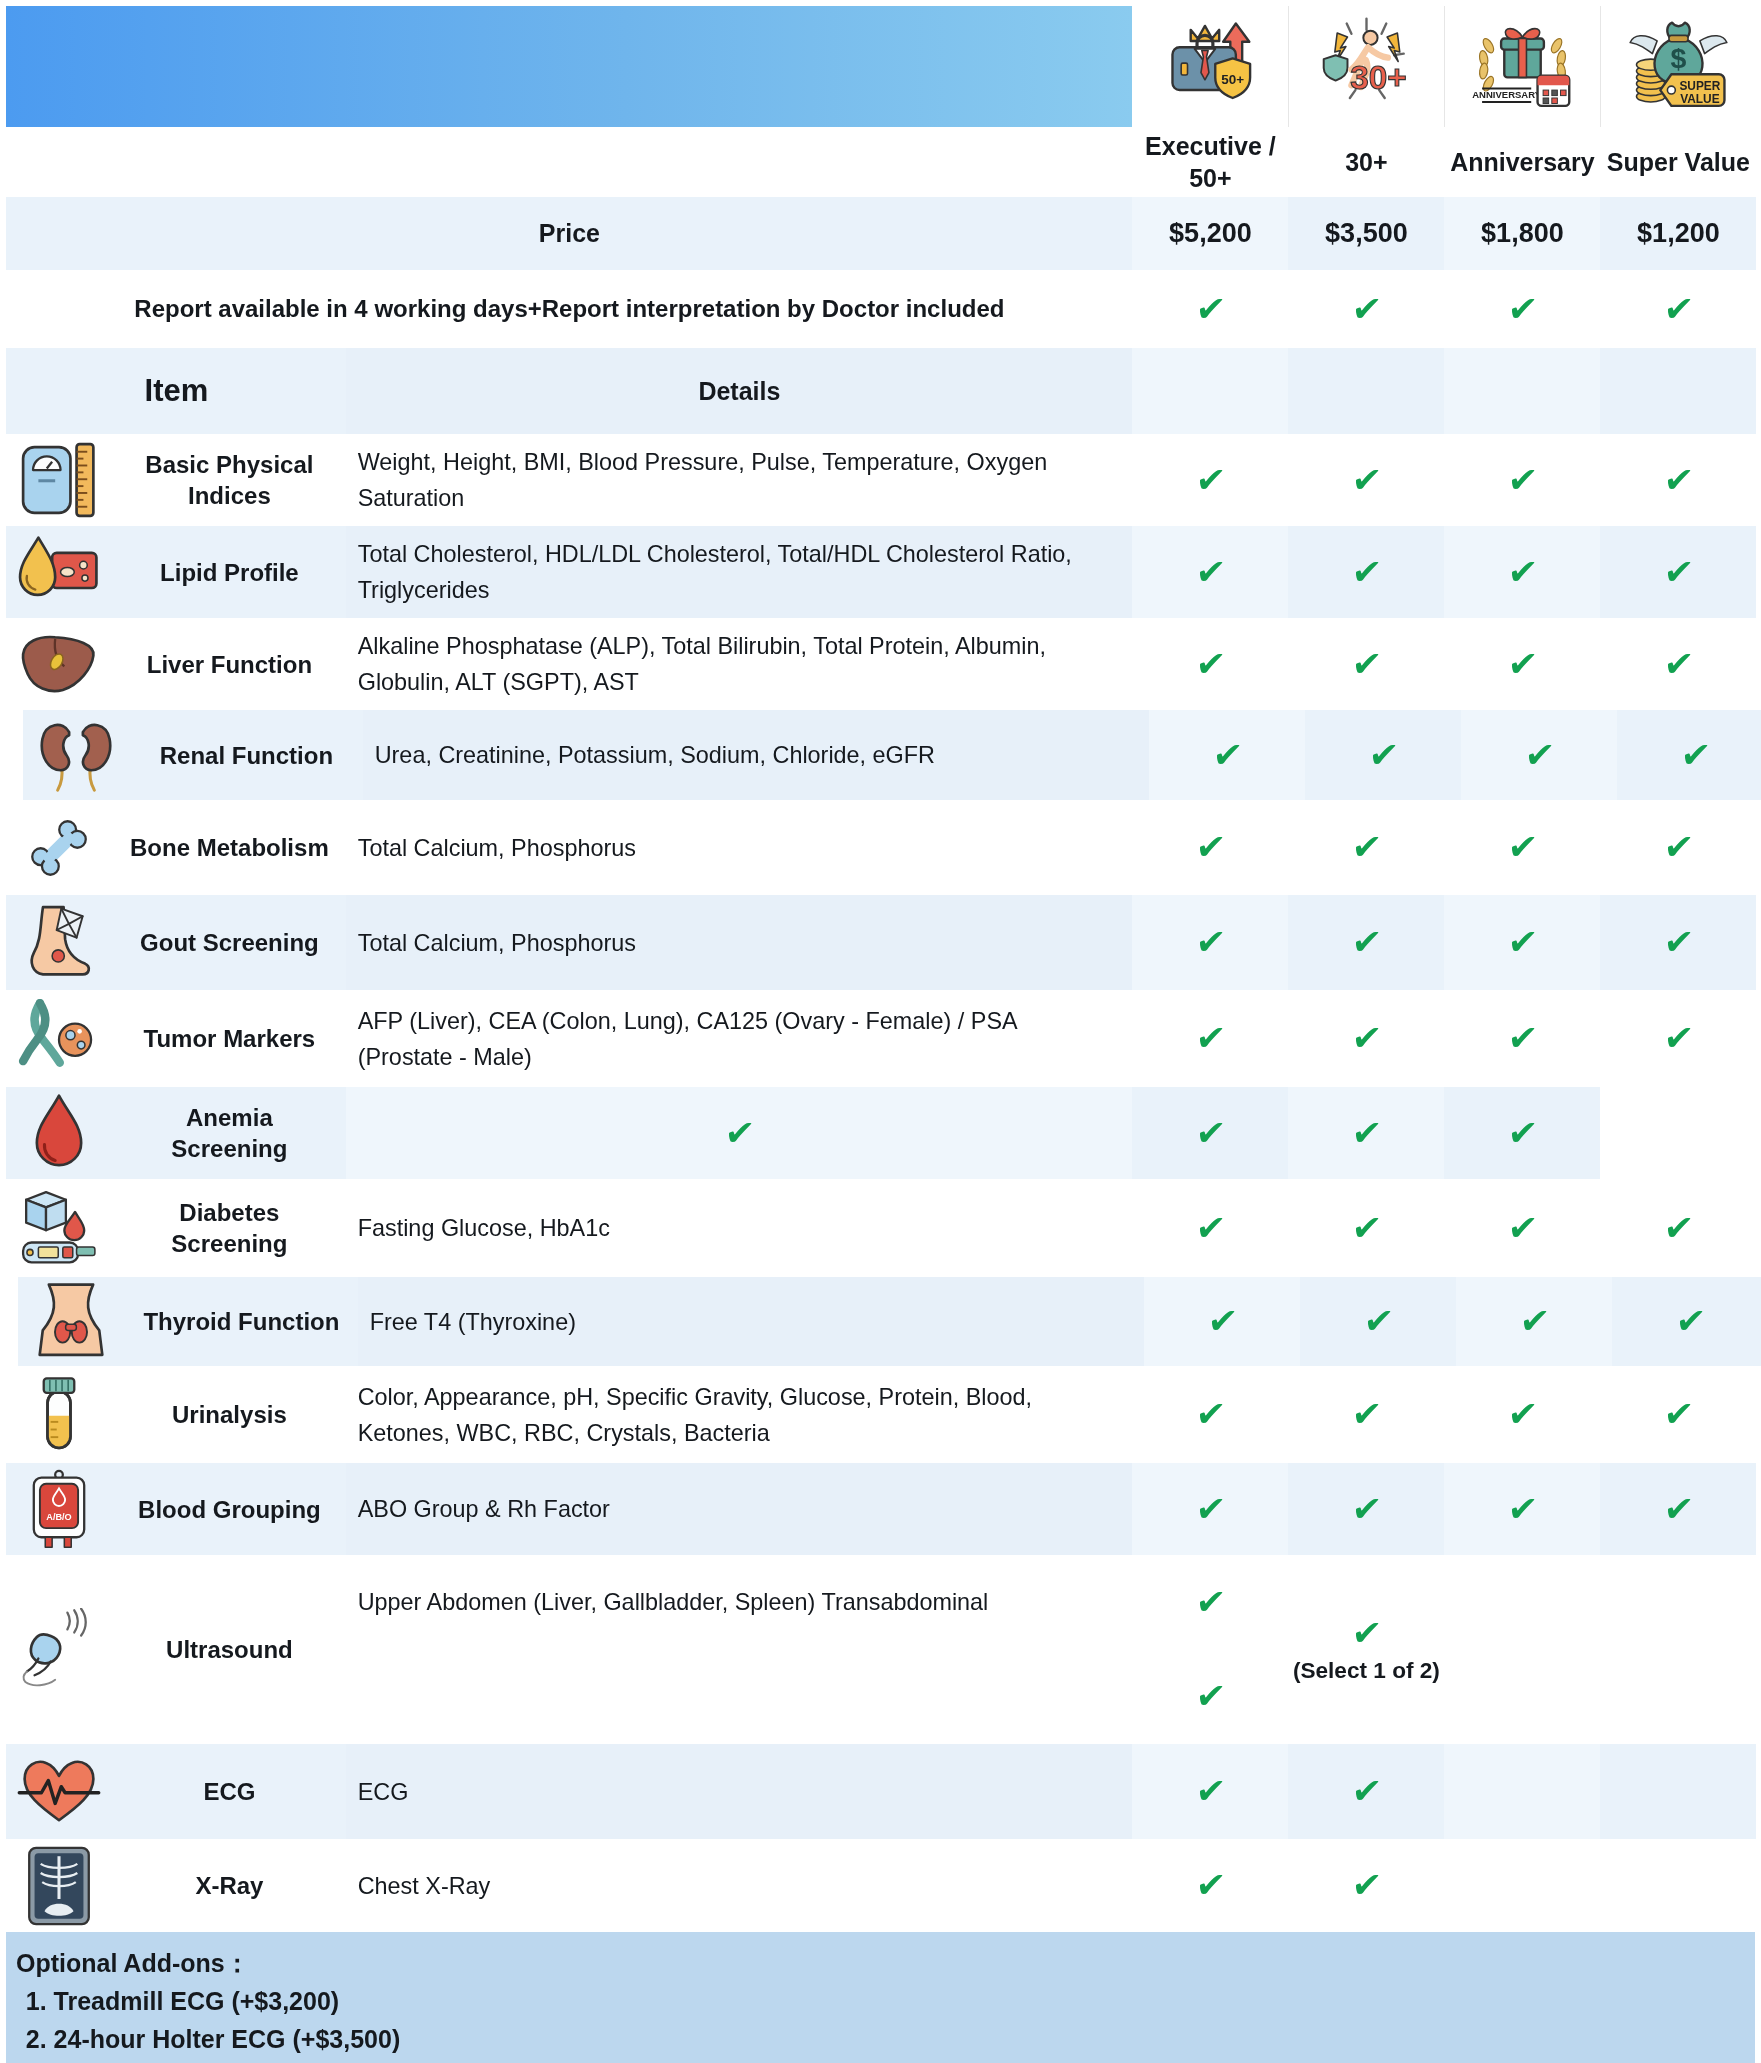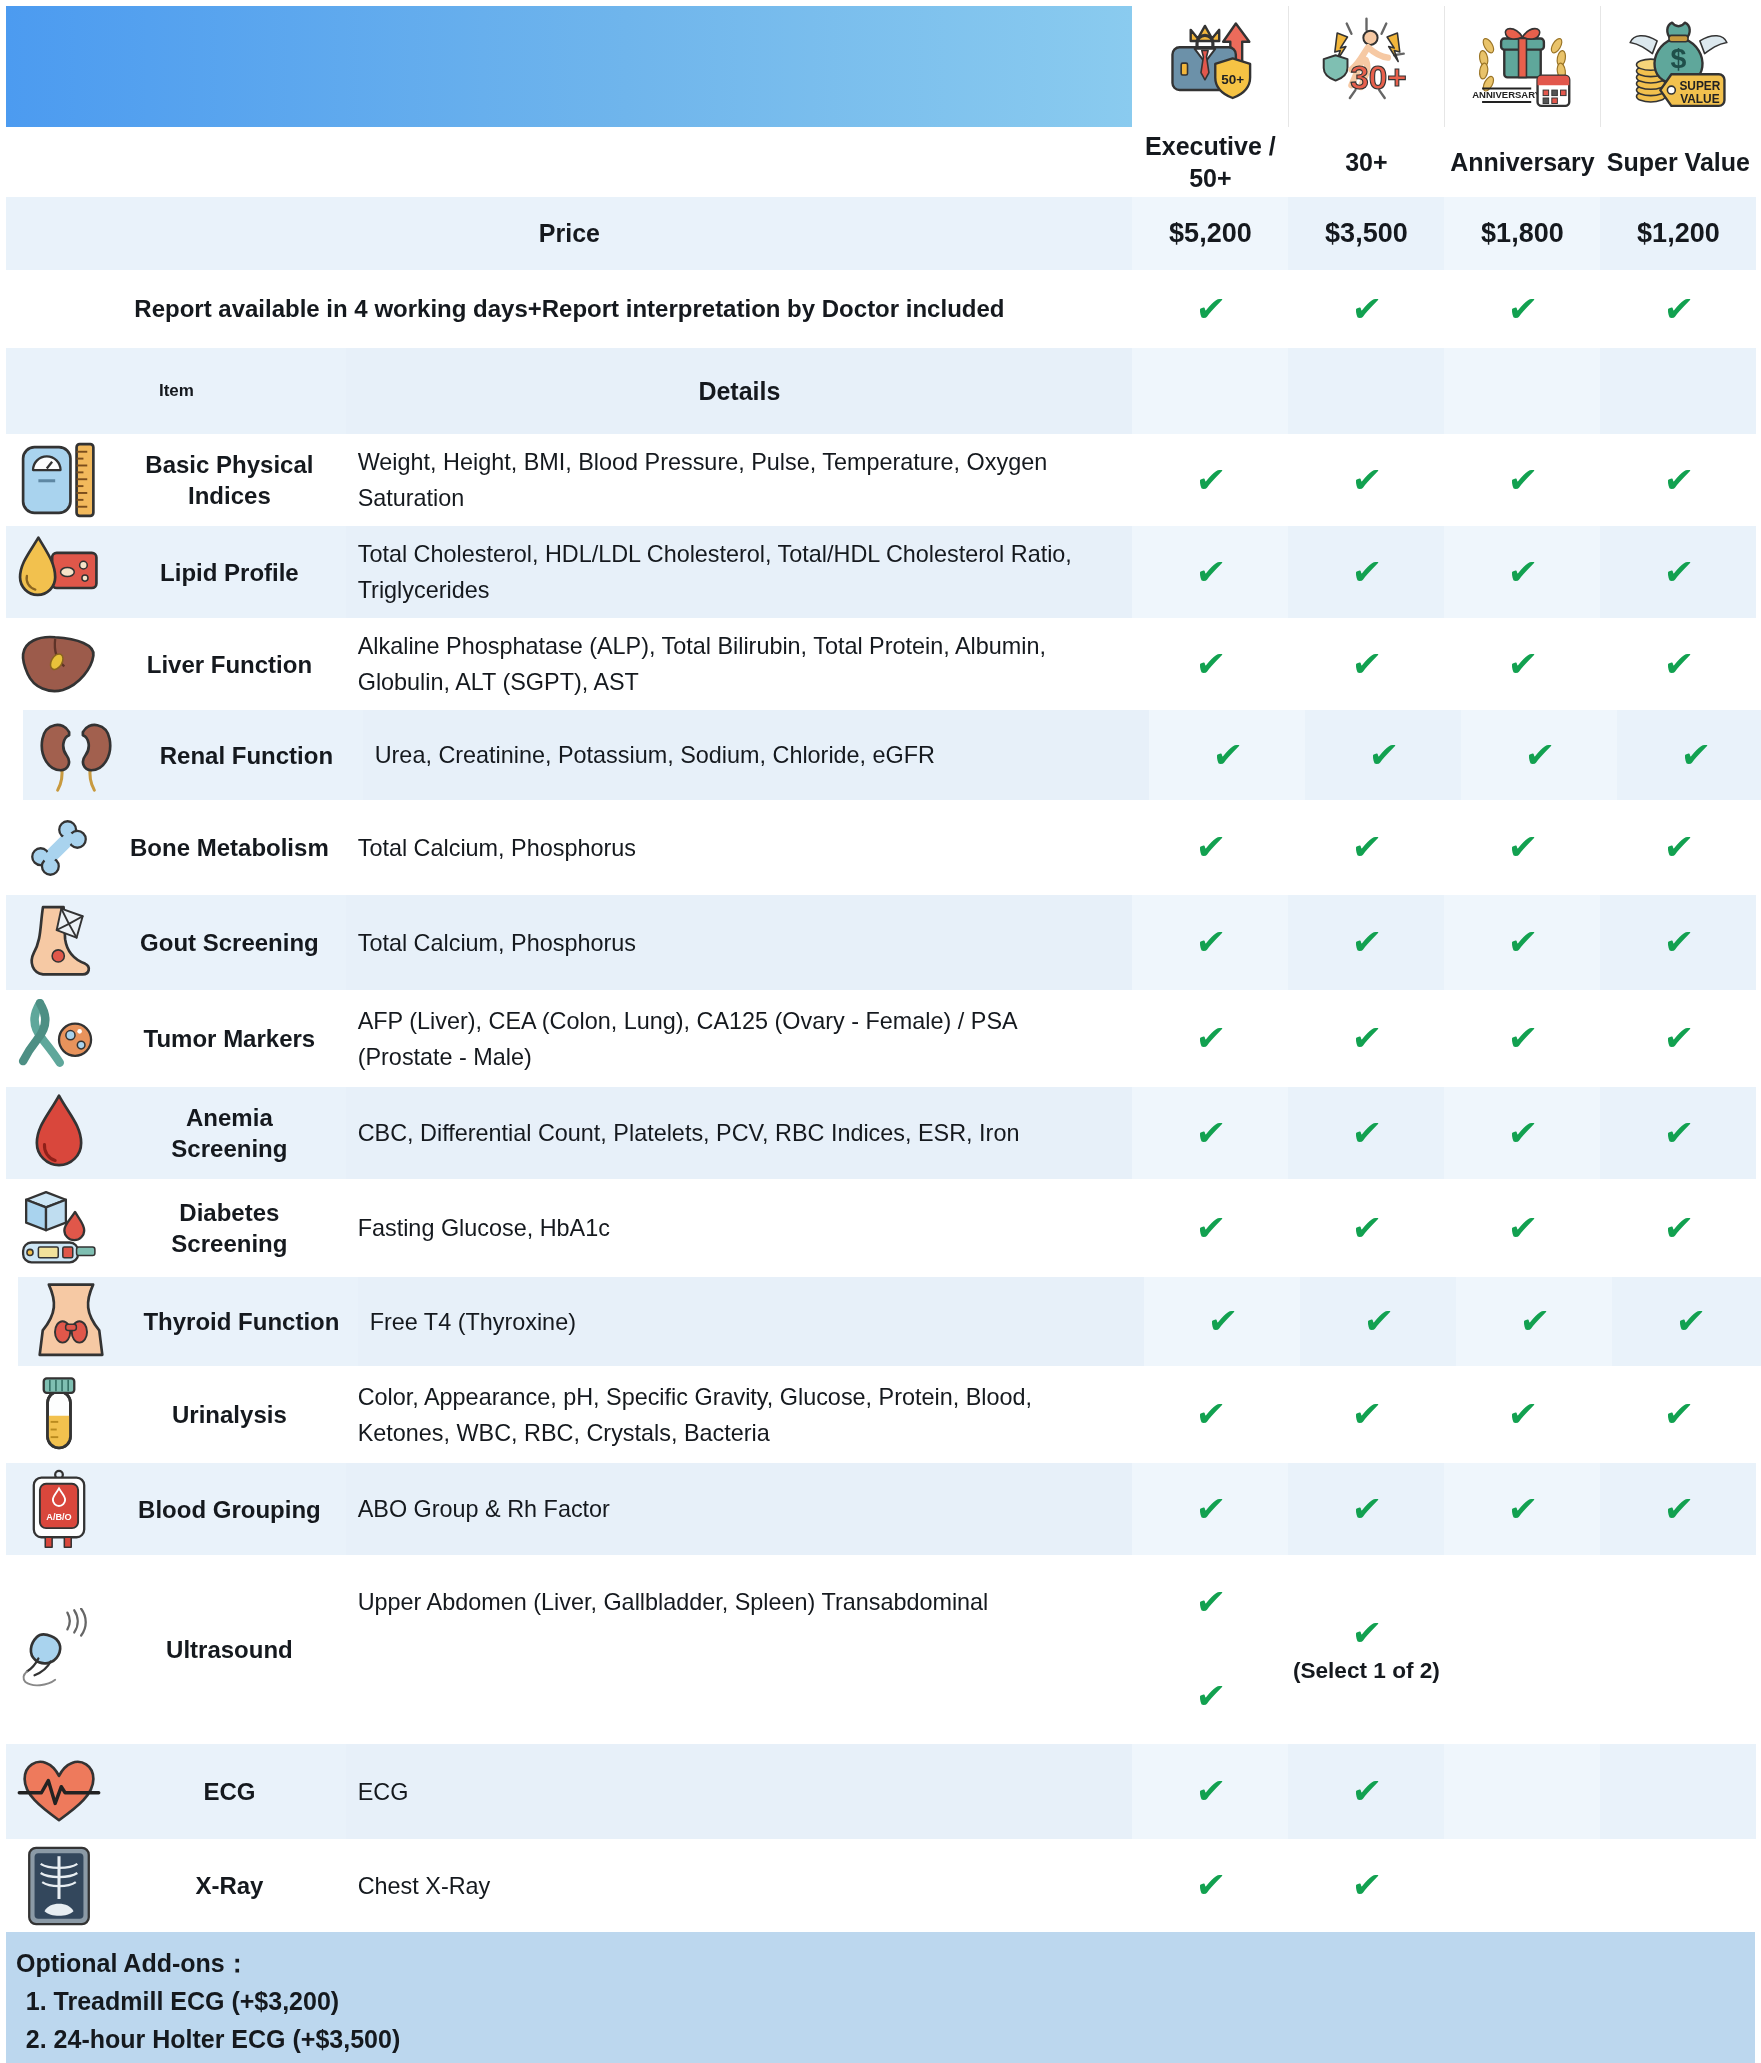--- a/index.html
+++ b/index.html
@@ -36,21 +36,21 @@
   .pcell{display:flex;align-items:center;justify-content:center;font-weight:700;font-size:27px;}
 
   
   .rrow{min-height:78px;background:#fff;}
   .rnote{grid-column:1/4;display:flex;align-items:center;justify-content:center;text-align:center;
          font-weight:700;font-size:24px;padding:0 24px;}
 
   
   .ihdr{min-height:86px;}
   .ih-item{grid-column:1/3;display:flex;align-items:center;justify-content:center;
-           font-weight:700;font-size:17px;background:var(--tint);}
+           font-weight:700;font-size:31px;background:var(--tint);}
   .ih-details{grid-column:3/4;display:flex;align-items:center;justify-content:center;
            font-weight:700;font-size:25px;background:var(--tintD);}
 
   
   .row{background:#fff;}
   .icon-cell{display:flex;align-items:center;justify-content:center;}
   .icon-cell svg{width:84px;height:84px;}
   .name-cell{display:flex;align-items:center;justify-content:center;text-align:center;
              font-weight:700;font-size:24px;line-height:1.32;white-space:pre-line;padding:4.8px 11.3px;}
   .details-cell{display:flex;align-items:center;font-size:23.4px;line-height:1.55;
@@ -400,21 +400,20 @@
       </div>
       <div class="grid row tint" style="min-height: 92px; border-radius: 23px;">
         <div class="icon-cell">
           <svg viewBox="0 0 110 110">
             <path d="M55 6 C68 30 84 46 84 68 a29 29 0 1 1 -58 0 C26 46 42 30 55 6 z" fill="#d9473c" stroke="#333" stroke-linejoin="round" stroke-linecap="round" stroke-width="3.5"></path>
             <path d="M36 70 a20 20 0 0 0 14 21" fill="none" stroke="#8f2019" stroke-width="4" stroke-linecap="round"></path>
           </svg>
         </div>
         <div class="name-cell">Anemia
 Screening</div>
-        <div class="details-cell">CBC, Differential Count, Platelets, PCV, RBC Indices, ESR, Iron</div>
         <div class="check-cell band-a">
           <span class="check">✔</span>
         </div>
         <div class="check-cell band-b">
           <span class="check">✔</span>
         </div>
         <div class="check-cell band-a">
           <span class="check">✔</span>
         </div>
         <div class="check-cell band-b">

